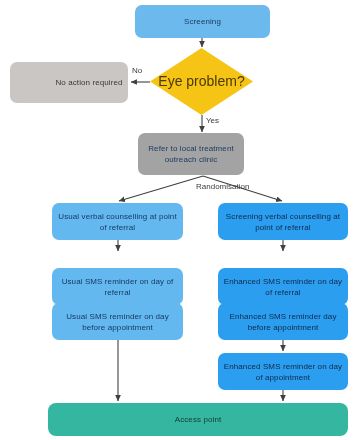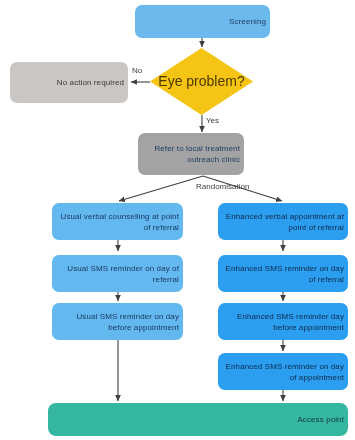--- a/index.html
+++ b/index.html
@@ -11,21 +11,21 @@
     position:relative;
   }
   #flow{position:absolute;left:0;top:0;width:355px;height:440px;}
 
   .node{
     position:absolute;
     box-sizing:border-box;
     display:flex;
     align-items:center;
     justify-content:center;
-    text-align:right;
+    text-align:center;
     border-radius:7px;
     font-size:8px;
     line-height:11px;
     letter-spacing:0.1px;
     padding:2px 4px;
     color:#22355c;
     z-index:3;
   }
   .node span{display:block;width:100%;}
 
@@ -43,21 +43,21 @@
   }
   .n-left{
     left:52px;width:131px;height:37px;
     background:#63b8f0;color:#17365d;
   }
   .n-right{
     left:218px;width:130px;height:37px;
     background:#2b9ef0;color:#10294a;
   }
   .row1{top:203px;}
-  .row2{top:255px;}
+  .row2{top:268px;}
   .row3{top:303px;}
   .row4{top:353px;}
 
   .n-access{
     left:48px;top:403px;width:300px;height:33px;
     background:#35b6a0;color:#123d36;
     border-radius:8px;
   }
 
   .diamond{
@@ -140,21 +140,21 @@
   <span>Usual verbal counselling at point of referral</span>
 </div>
 <div class="node n-left row2">
   <span>Usual SMS reminder on day of referral</span>
 </div>
 <div class="node n-left row3">
   <span>Usual SMS reminder on day before appointment</span>
 </div>
 
 <div class="node n-right row1">
-  <span>Enhanced verbal appointment at point of referral</span>
+  <span>Screening verbal counselling at point of referral</span>
 </div>
 <div class="node n-right row2">
   <span>Enhanced SMS reminder on day of referral</span>
 </div>
 <div class="node n-right row3">
   <span>Enhanced SMS reminder day before appointment</span>
 </div>
 <div class="node n-right row4">
   <span>Enhanced SMS reminder on day of appointment</span>
 </div>

